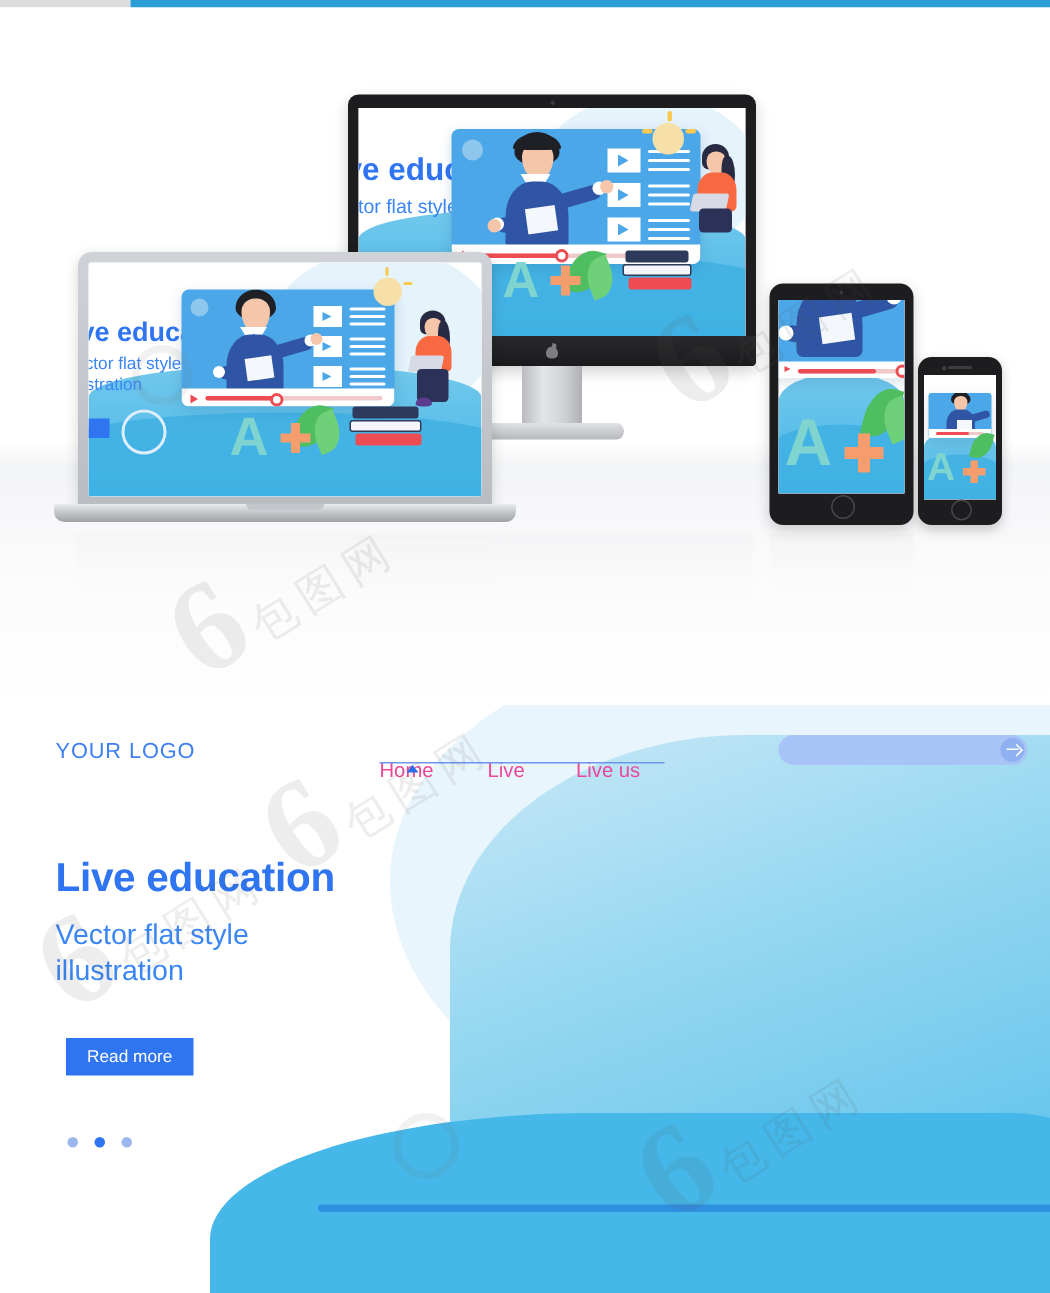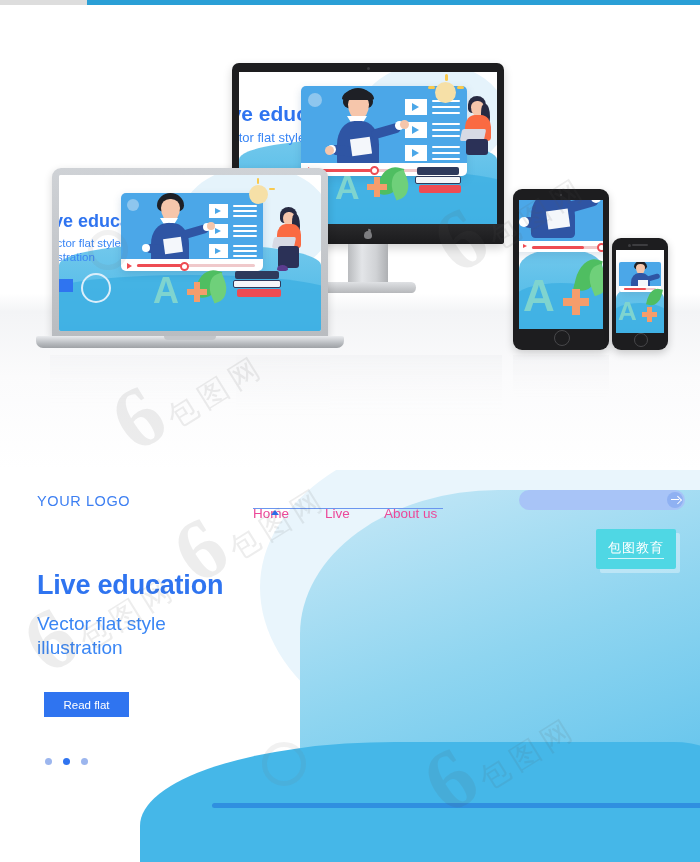--- a/index.html
+++ b/index.html
@@ -439,39 +439,36 @@
 
     <div class="wave"></div>
     <div class="waveline"></div>
   </div>
 
   <div class="logo">YOUR LOGO</div>
 
   <div class="nav">
     <a class="n0" href="#">Home</a>
     <a class="n1" href="#">Live</a>
-    <a class="n2" href="#">About us</a>
+    <a class="n2" href="#">Live us</a>
     <div class="rule"></div>
     <div class="tri"></div>
   </div>
 
   <div class="search">
     <div class="go"></div>
   </div>
 
-  <div class="badge">
-    <span>包图教育</span>
-  </div>
 
   <div class="h1">Live education</div>
   <div class="h2">
     <span>Vector flat style</span><br>
     <span>illustration</span>
   </div>
-  <button class="cta">Read flat</button>
+  <button class="cta">Read more</button>
   <div class="dots">
     <i></i>
     <i class="on"></i>
     <i></i>
   </div>
 
   <div class="wm wm-d">
     <span class="six">6</span>
     <span class="cn">包图网</span>
   </div>

